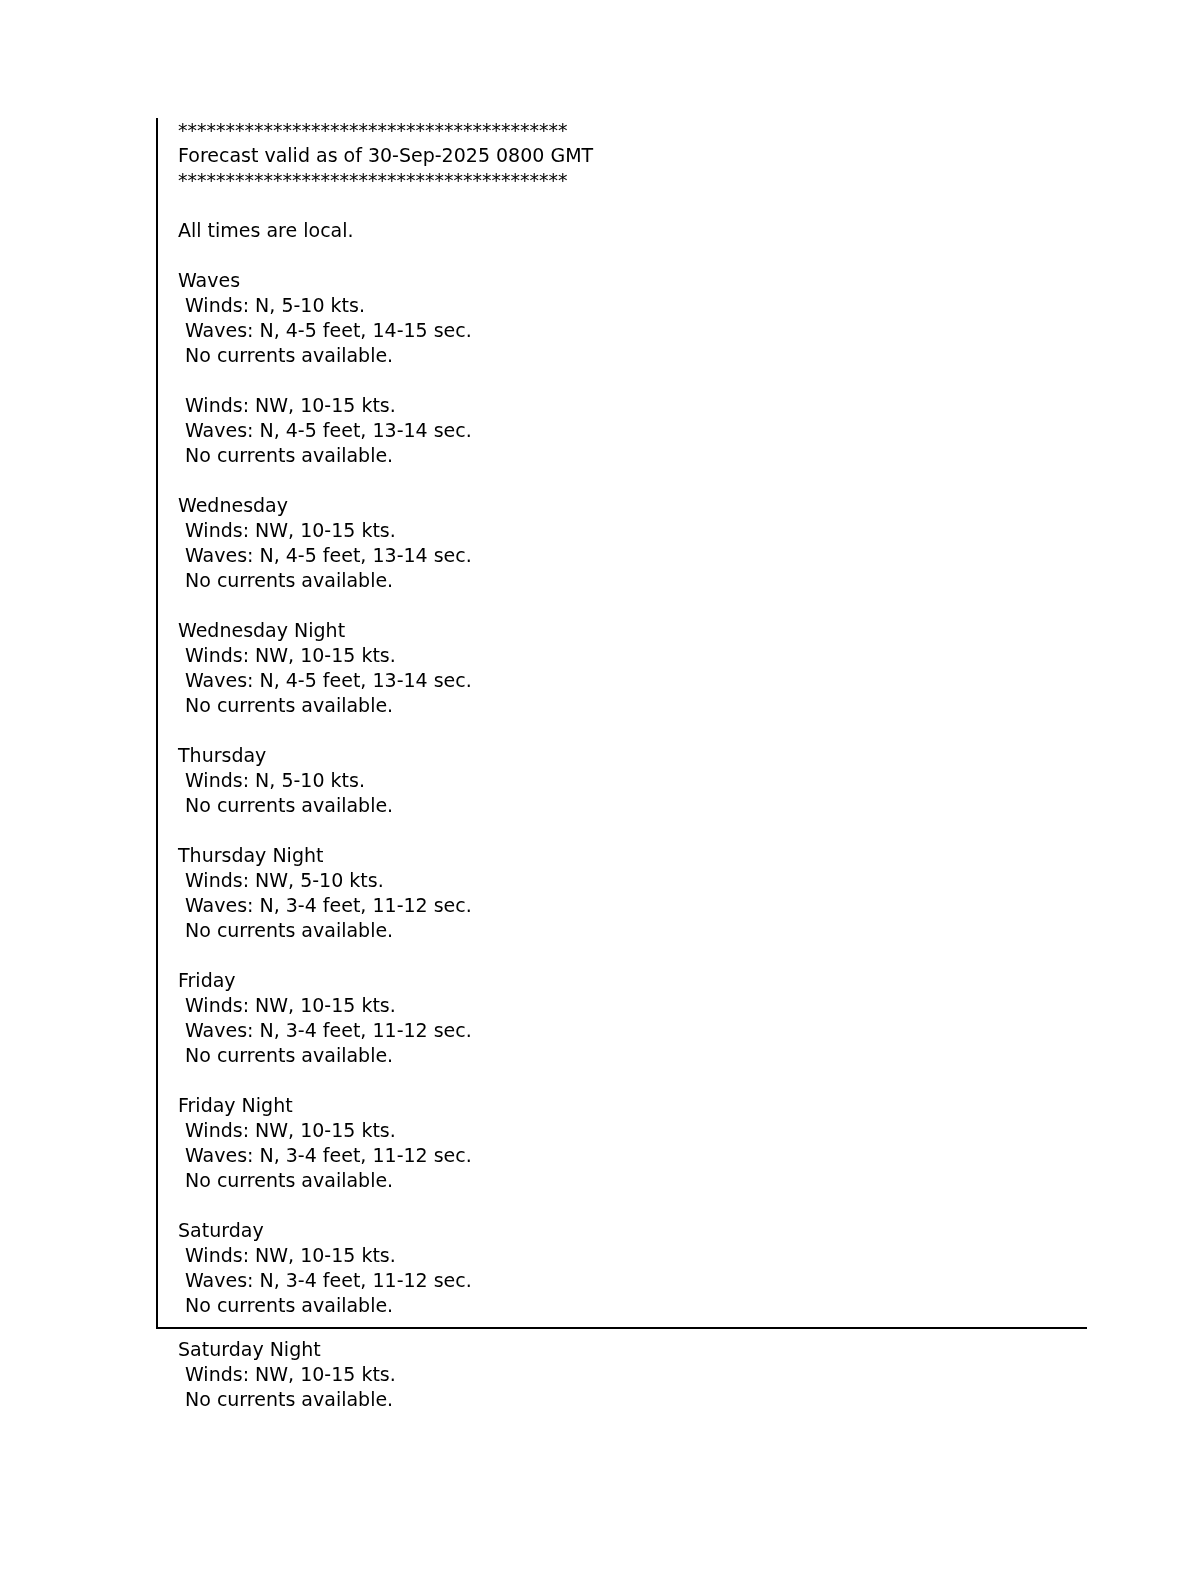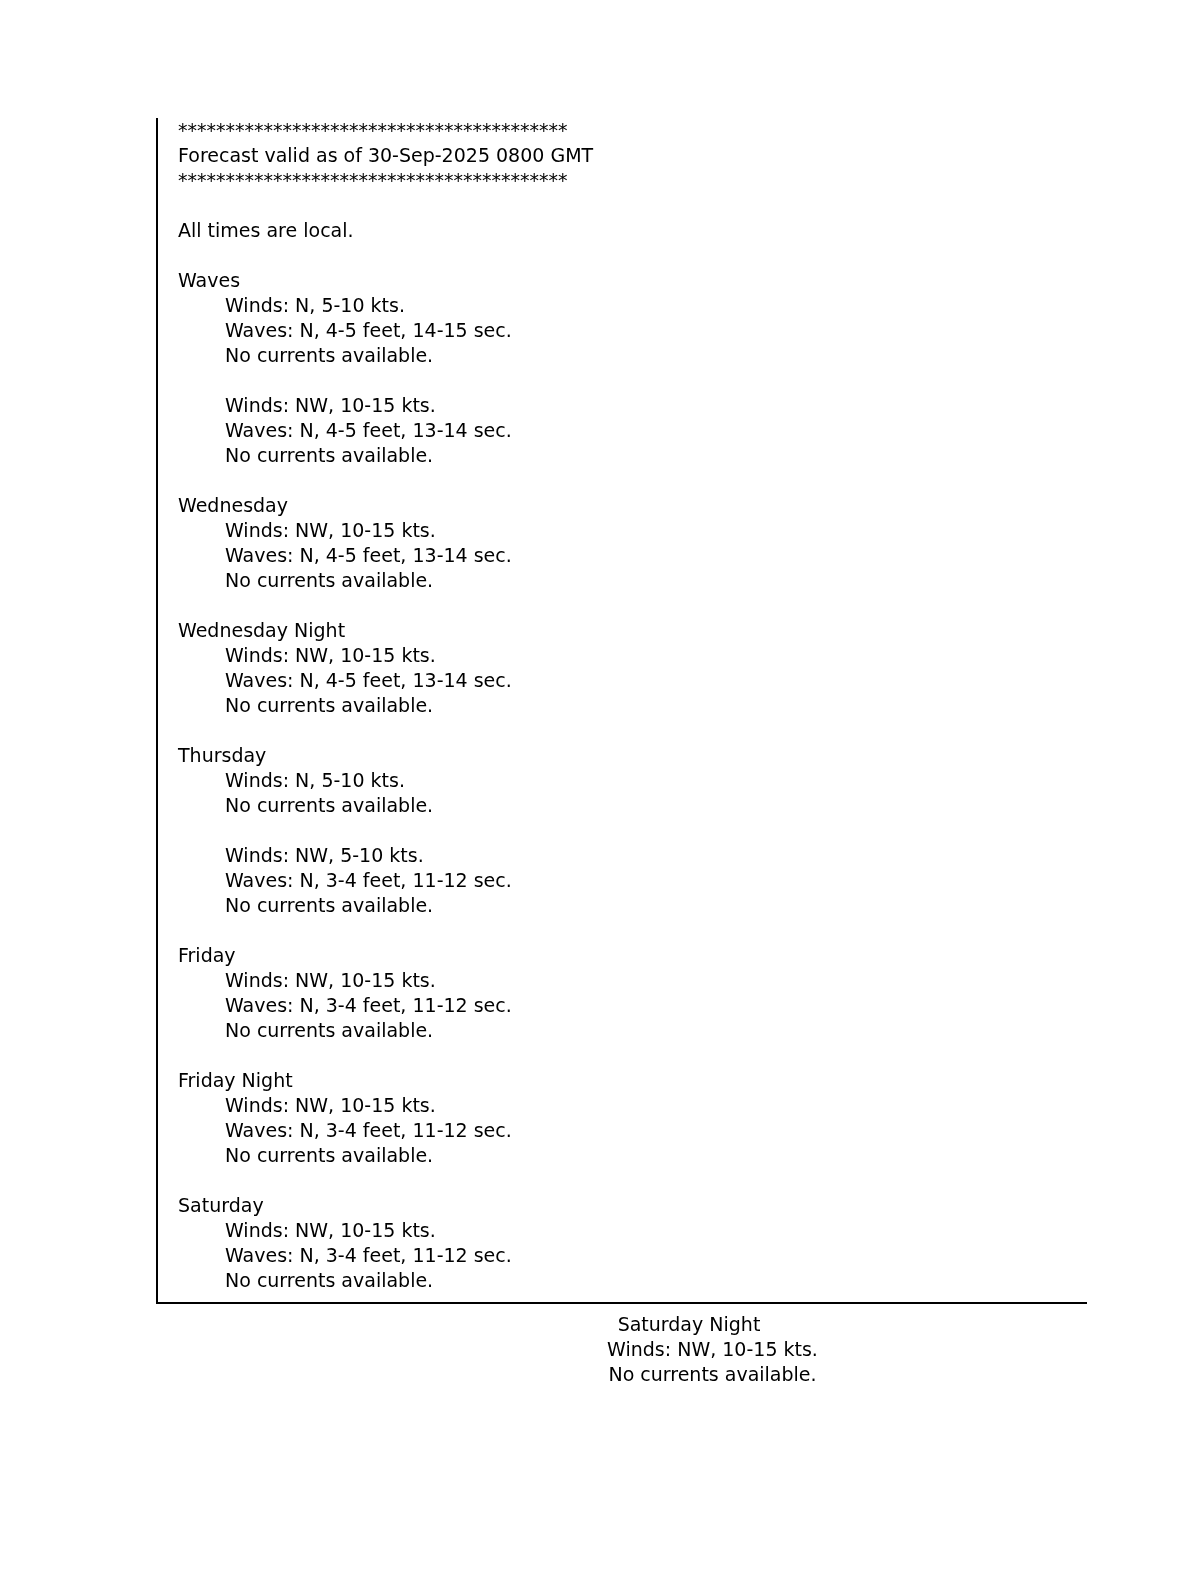--- a/index.html
+++ b/index.html
@@ -19,26 +19,25 @@
     padding: 0 0 9px 20px;
   }
   .line {
     font-size: 19px;
     line-height: 25px;
     height: 25px;
     white-space: pre-wrap;
     letter-spacing: 0;
   }
   .blank { height: 25px; }
-  .detail { padding-left: 7px; margin-left: 40px; }
+  .detail { padding-left: 7px; }
   .section { margin-bottom: 25px; }
   .frame .section:last-child { margin-bottom: 0; }
   .after-frame {
     margin: 8px 0 0 178px;
-    text-align: center;
   }
 </style>
 </head>
 <body>
 
 <div>
 
   <div class="frame">
 
     <div class="line">*****************************************</div>
@@ -75,20 +74,21 @@
       <div class="line detail">No currents available.</div>
     </div>
 
     <div class="section">
       <div class="line">Thursday</div>
       <div class="line detail">Winds: N, 5-10 kts.</div>
       <div class="line detail">No currents available.</div>
     </div>
 
     <div class="section">
+      <div class="line">Thursday Night</div>
       <div class="line detail">Winds: NW, 5-10 kts.</div>
       <div class="line detail">Waves: N, 3-4 feet, 11-12 sec.</div>
       <div class="line detail">No currents available.</div>
     </div>
 
     <div class="section">
       <div class="line">Friday</div>
       <div class="line detail">Winds: NW, 10-15 kts.</div>
       <div class="line detail">Waves: N, 3-4 feet, 11-12 sec.</div>
       <div class="line detail">No currents available.</div>

